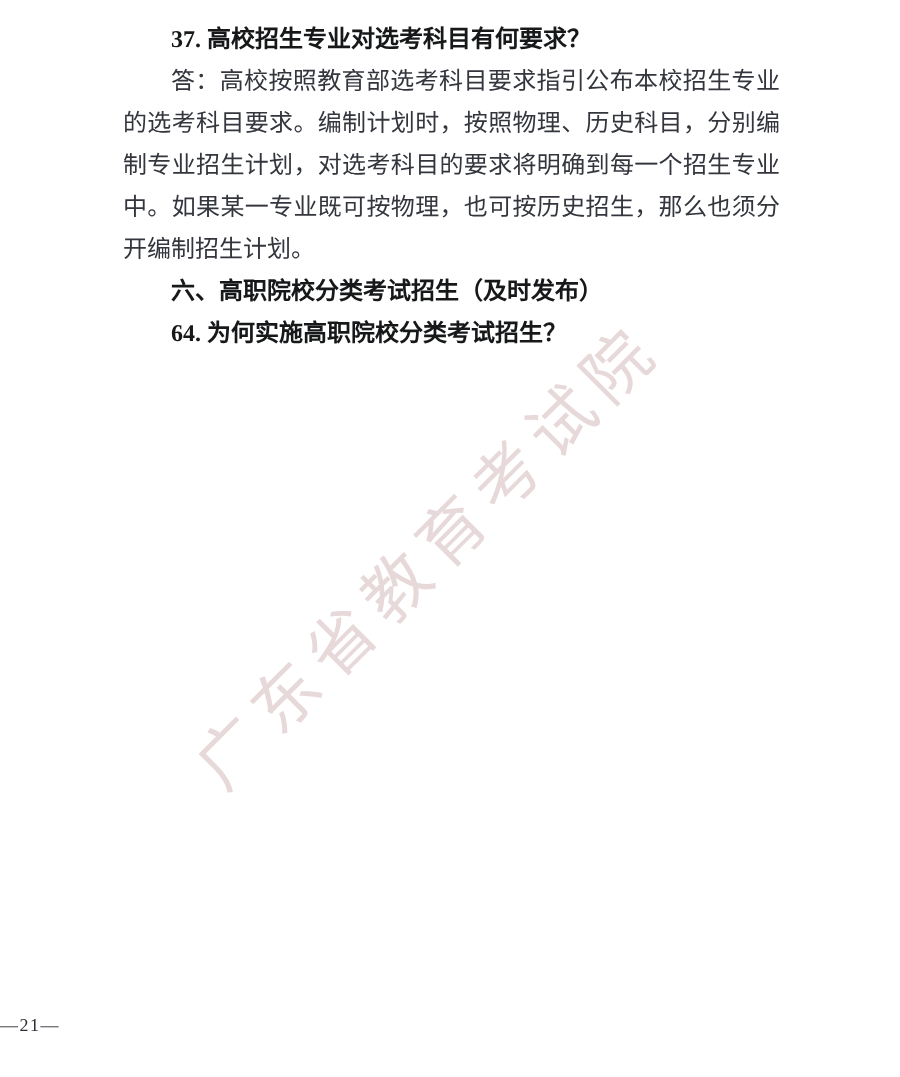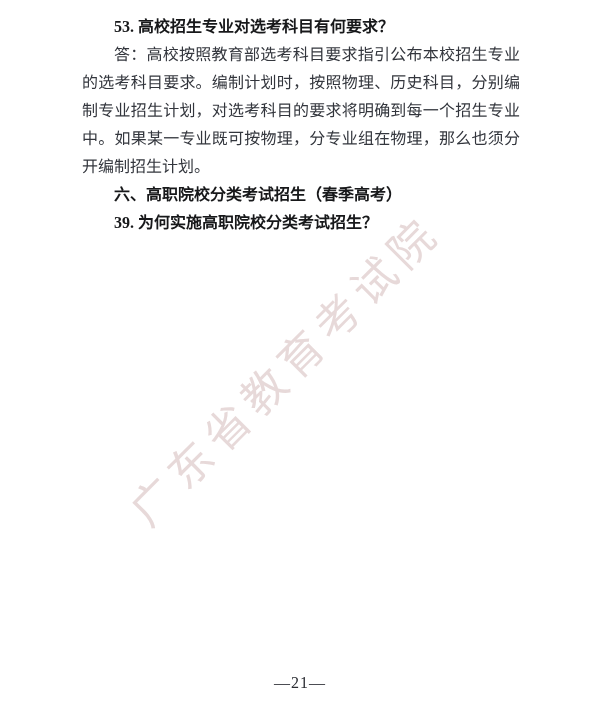--- a/index.html
+++ b/index.html
@@ -45,33 +45,33 @@
   }
   .question,.section{
     font-weight:700;
     color:var(--heading-text);
     text-align:left;
   }
   .page-footer{
     position:absolute;
     left:0;top:672px;
     width:600px;
-    text-align:center;
-    font-size:16px;
+    text-align:left;
+    font-size:12px;
     line-height:22px;
     color:#2b2d33;
     z-index:2;
     letter-spacing:1px;
   }
 </style>
 </head>
 <body>
 
 <div class="watermark">广东省教育考试院</div>
 
 <main class="page-body">
-    <div class="question">53. 高校招生专业对选考科目有何要求？</div>
-    <p class="answer">答：高校按照教育部选考科目要求指引公布本校招生专业的选考科目要求。编制计划时，按照物理、历史科目，分别编制专业招生计划，对选考科目的要求将明确到每一个招生专业中。如果某一专业既可按物理，分专业组在物理，那么也须分开编制招生计划。</p>
-    <div class="section">六、高职院校分类考试招生（春季高考）</div>
-    <div class="question">39. 为何实施高职院校分类考试招生？</div>
+    <div class="question">37. 高校招生专业对选考科目有何要求？</div>
+    <p class="answer">答：高校按照教育部选考科目要求指引公布本校招生专业的选考科目要求。编制计划时，按照物理、历史科目，分别编制专业招生计划，对选考科目的要求将明确到每一个招生专业中。如果某一专业既可按物理，也可按历史招生，那么也须分开编制招生计划。</p>
+    <div class="section">六、高职院校分类考试招生（及时发布）</div>
+    <div class="question">64. 为何实施高职院校分类考试招生？</div>
   </main>
 
 <div class="page-footer">—21—</div>
 
 </body></html>

